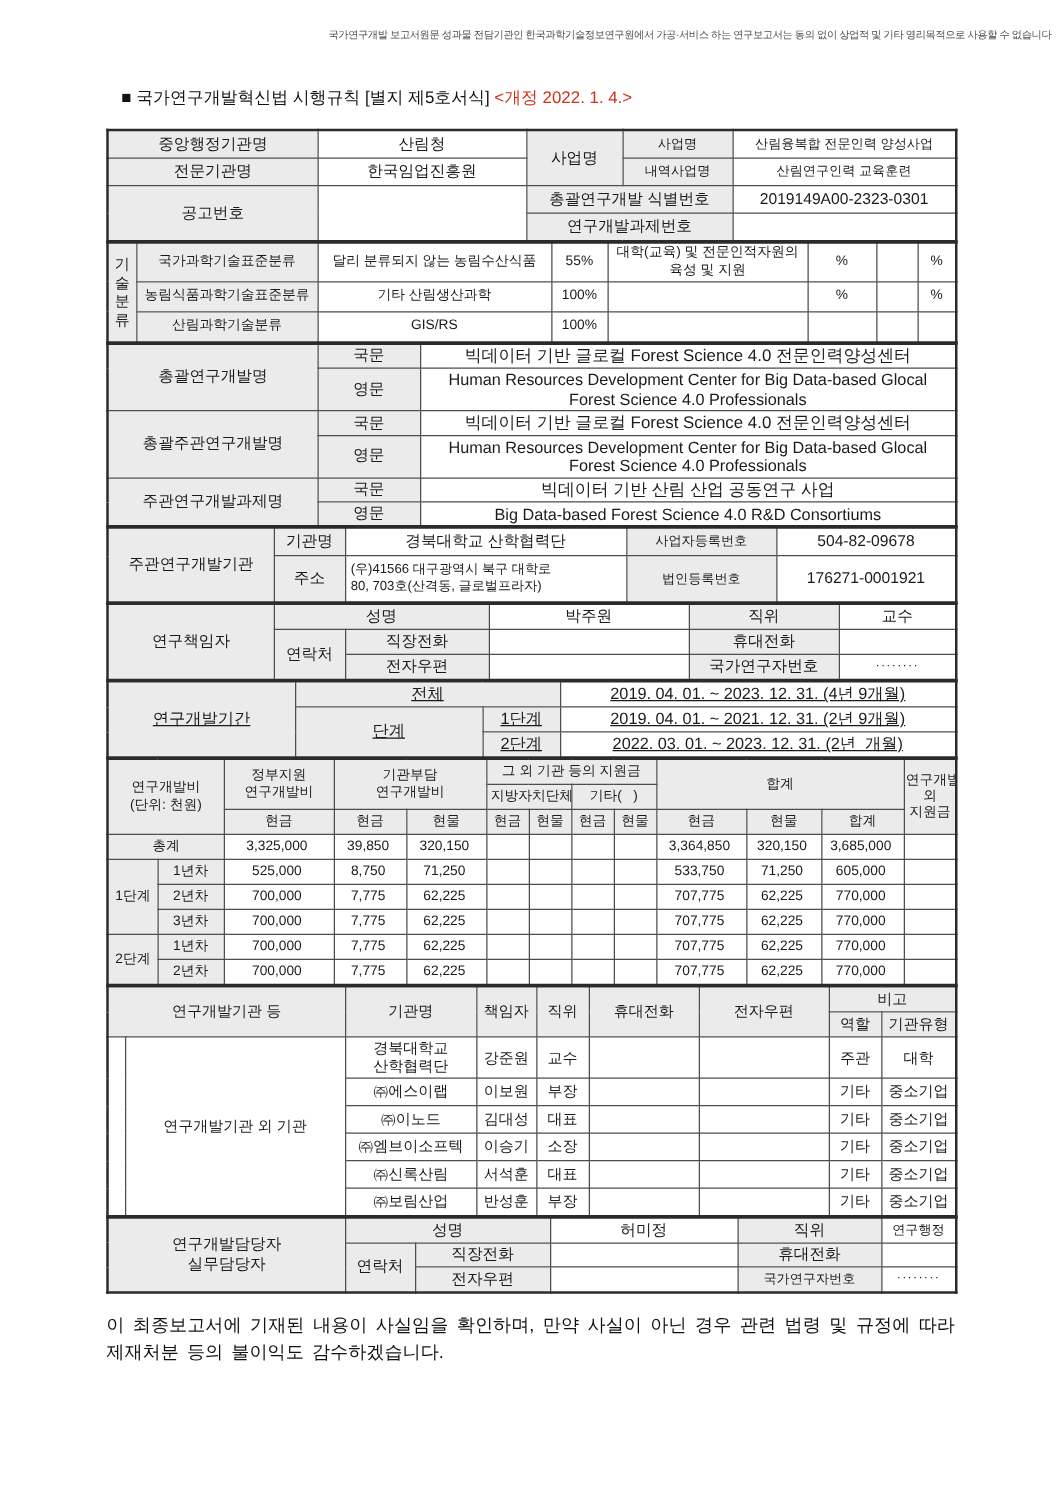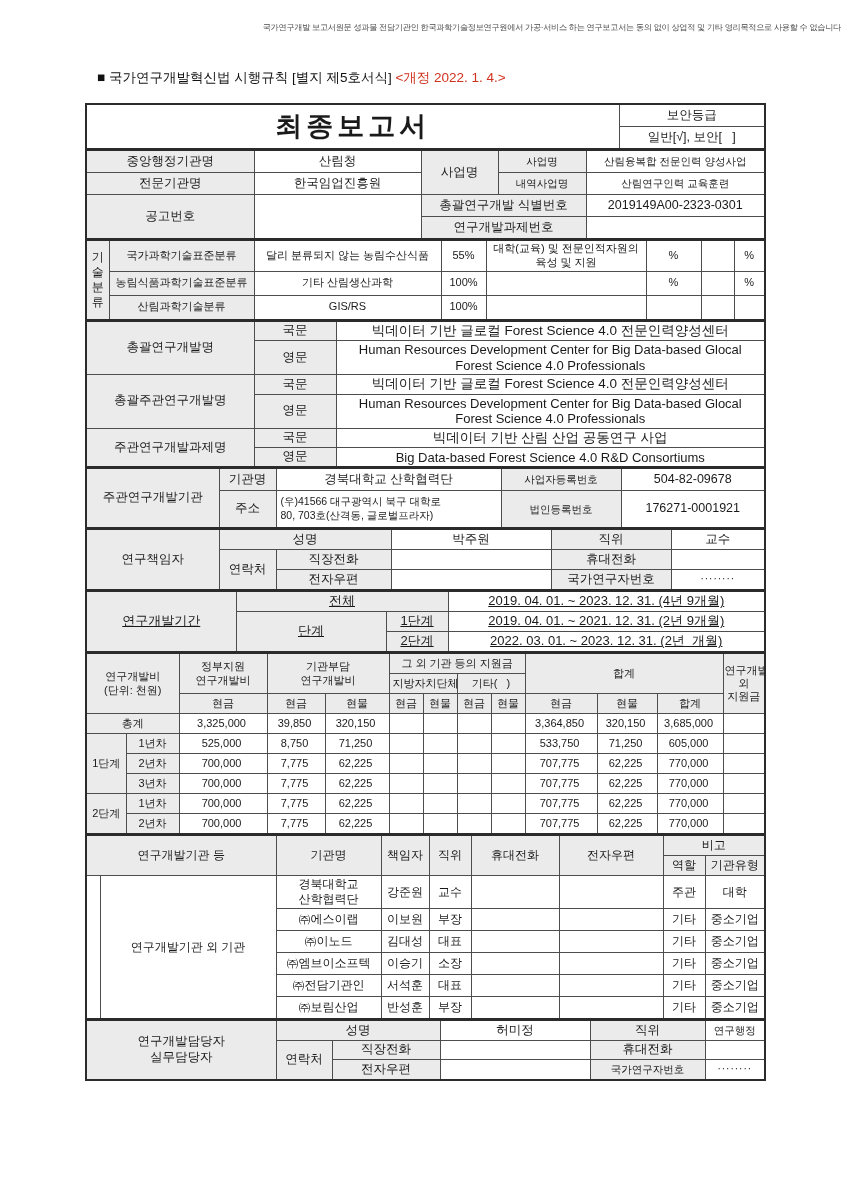--- a/index.html
+++ b/index.html
@@ -63,35 +63,20 @@
 <div class="disclaimer">국가연구개발 보고서원문 성과물 전담기관인 한국과학기술정보연구원에서 가공·서비스 하는 연구보고서는 동의 없이 상업적 및 기타 영리목적으로 사용할 수 없습니다</div>
 
 <div class="rule-line">
   <span>■ 국가연구개발혁신법 시행규칙 [별지 제5호서식]</span>
   <span class="red">&lt;개정 2022. 1. 4.&gt;</span>
 </div>
 
 <div class="content">
 <div class="sheet">
 
-  <table class="t1">
-    <colgroup>
-          <col style="width:533px">
-          <col style="width:146px">
-        </colgroup>
-    <tbody>
-          <tr>
-      <td class="title-cell" rowspan="2">최종보고서</td>
-      <td>보안등급</td>
-    </tr>
-    <tr>
-      <td>일반[√], 보안[&nbsp;&nbsp;&nbsp;]</td>
-    </tr>
-  </tbody>
-      </table>
 
   <table class="t2">
     <colgroup>
           <col style="width:168px">
           <col style="width:167px">
           <col style="width:77px">
           <col style="width:88px">
           <col style="width:179px">
         </colgroup>
     <tbody>
@@ -480,21 +465,21 @@
     <tr>
       <td class="small">㈜엠브이소프텍</td>
       <td>이승기</td>
       <td>소장</td>
       <td></td>
       <td></td>
       <td>기타</td>
       <td>중소기업</td>
     </tr>
     <tr>
-      <td class="small">㈜전담기관인</td>
+      <td class="small">㈜신록산림</td>
       <td>서석훈</td>
       <td>대표</td>
       <td></td>
       <td></td>
       <td>기타</td>
       <td>중소기업</td>
     </tr>
     <tr>
       <td class="small">㈜보림산업</td>
       <td>반성훈</td>
@@ -536,14 +521,15 @@
       <td class="g">전자우편</td>
       <td></td>
       <td class="g tiny">국가연구자번호</td>
       <td class="dotmask">········</td>
     </tr>
   </tbody>
       </table>
 
 </div>
 
+  <div class="declaration">이 최종보고서에 기재된 내용이 사실임을 확인하며, 만약 사실이 아닌 경우 관련 법령 및 규정에 따라 제재처분 등의 불이익도 감수하겠습니다.</div>
 
 </div>
 
 </body></html>

